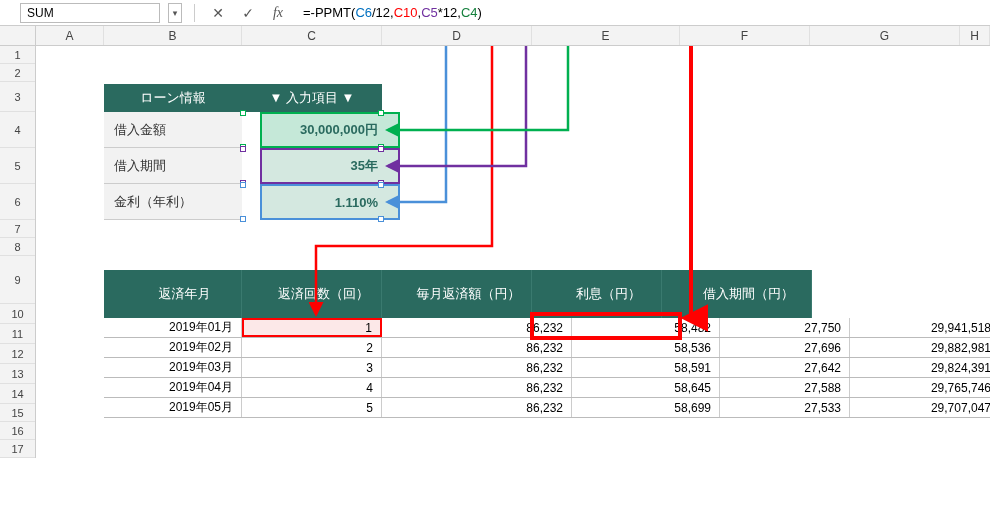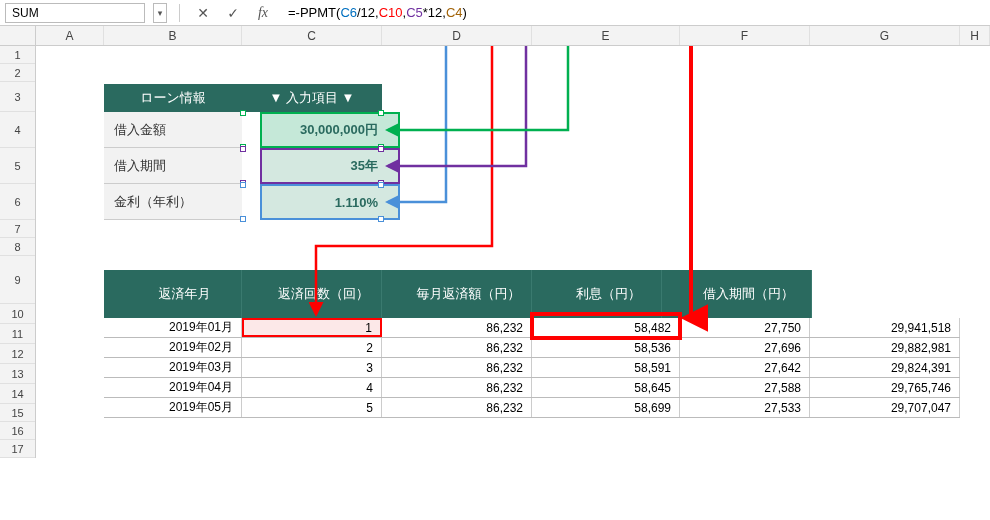--- a/index.html
+++ b/index.html
@@ -1,28 +1,28 @@
 <!DOCTYPE html>
 <html><head>
 <meta charset="utf-8">
 <style>
 * { box-sizing: border-box; margin: 0; padding: 0; }
 body { font-family: "Meiryo", "MS PGothic", sans-serif; font-size: 12px; background: #fff; position: relative; width: 990px; height: 520px; overflow: hidden; }
-.formula-bar { height: 26px; border-bottom: 1px solid #ccc; display: flex; align-items: center; padding: 0 5px; gap: 8px; }
+.formula-bar { height: 26px; border-bottom: 1px solid #ccc; display: flex; align-items: center; padding: 0 20px; gap: 8px; }
 .name-box { width: 140px; height: 20px; border: 1px solid #bbb; padding: 2px 6px; font-size: 12px; display: flex; align-items: center; background: #fff; }
 .name-dd { width: 14px; height: 20px; border: 1px solid #bbb; display: flex; align-items: center; justify-content: center; font-size: 9px; color: #555; }
 .fb-sep { width: 1px; height: 18px; background: #ccc; margin: 0 4px; }
 .fb-btn { width: 22px; height: 20px; display: flex; align-items: center; justify-content: center; color: #555; font-size: 14px; }
 .fx-label { font-style: italic; font-family: serif; font-size: 14px; color: #555; }
 .formula-input { flex: 0 0 auto; height: 20px; padding: 2px 6px; font-size: 13px; display: flex; align-items: center; font-family: Arial, sans-serif; background: #fff; }
 .formula-input .fp-black { color: #000; }
 .formula-input .fp-blue { color: #0070c0; }
 .formula-input .fp-red { color: #ff0000; }
 .formula-input .fp-purple { color: #7030a0; }
-.formula-input .fp-green { color: #a16207; }
+.formula-input .fp-green { color: #15803d; }
 .grid { position: relative; }
 .col-headers { display: flex; height: 20px; border-bottom: 1px solid #ccc; }
 .col-headers .rh-corner { width: 36px; border-right: 1px solid #ccc; background: #f3f3f3; }
 .col-headers .ch { text-align: center; font-size: 12px; color: #444; border-right: 1px solid #e0e0e0; display: flex; align-items: center; justify-content: center; background: #f3f3f3; }
 .ch-a { width: 68px; }
 .ch-b { width: 138px; }
 .ch-c { width: 140px; }
 .ch-d { width: 150px; }
 .ch-e { width: 148px; }
 .ch-f { width: 130px; }
@@ -49,21 +49,21 @@
 .th-b { width: 138px; }
 .th-c { width: 140px; }
 .th-d { width: 150px; }
 .th-e { width: 148px; }
 .th-f { width: 130px; }
 .th-g { width: 150px; }
 .data-row { display: flex; left: 68px; height: 20px; border-bottom: 1px solid #bbb; }
 .data-row .td { display: flex; align-items: center; justify-content: flex-end; padding-right: 8px; font-size: 12px; border-right: 1px solid #ccc; }
 .td-b { width: 138px; }
 .td-c { width: 140px; }
-.td-d { width: 150px; }
+.td-d { width: 150px; margin-left: 40px; }
 .td-e { width: 148px; }
 .td-f { width: 130px; }
 .td-g { width: 150px; }
 .red-cell { background: #fce8e8; border: 2px solid #ff0000 !important; }
 .red-box { position: absolute; border: 4px solid #ff0000; }
 svg.overlay { position: absolute; top: 0; left: 0; pointer-events: none; }
 </style>
 </head>
 <body>
 

